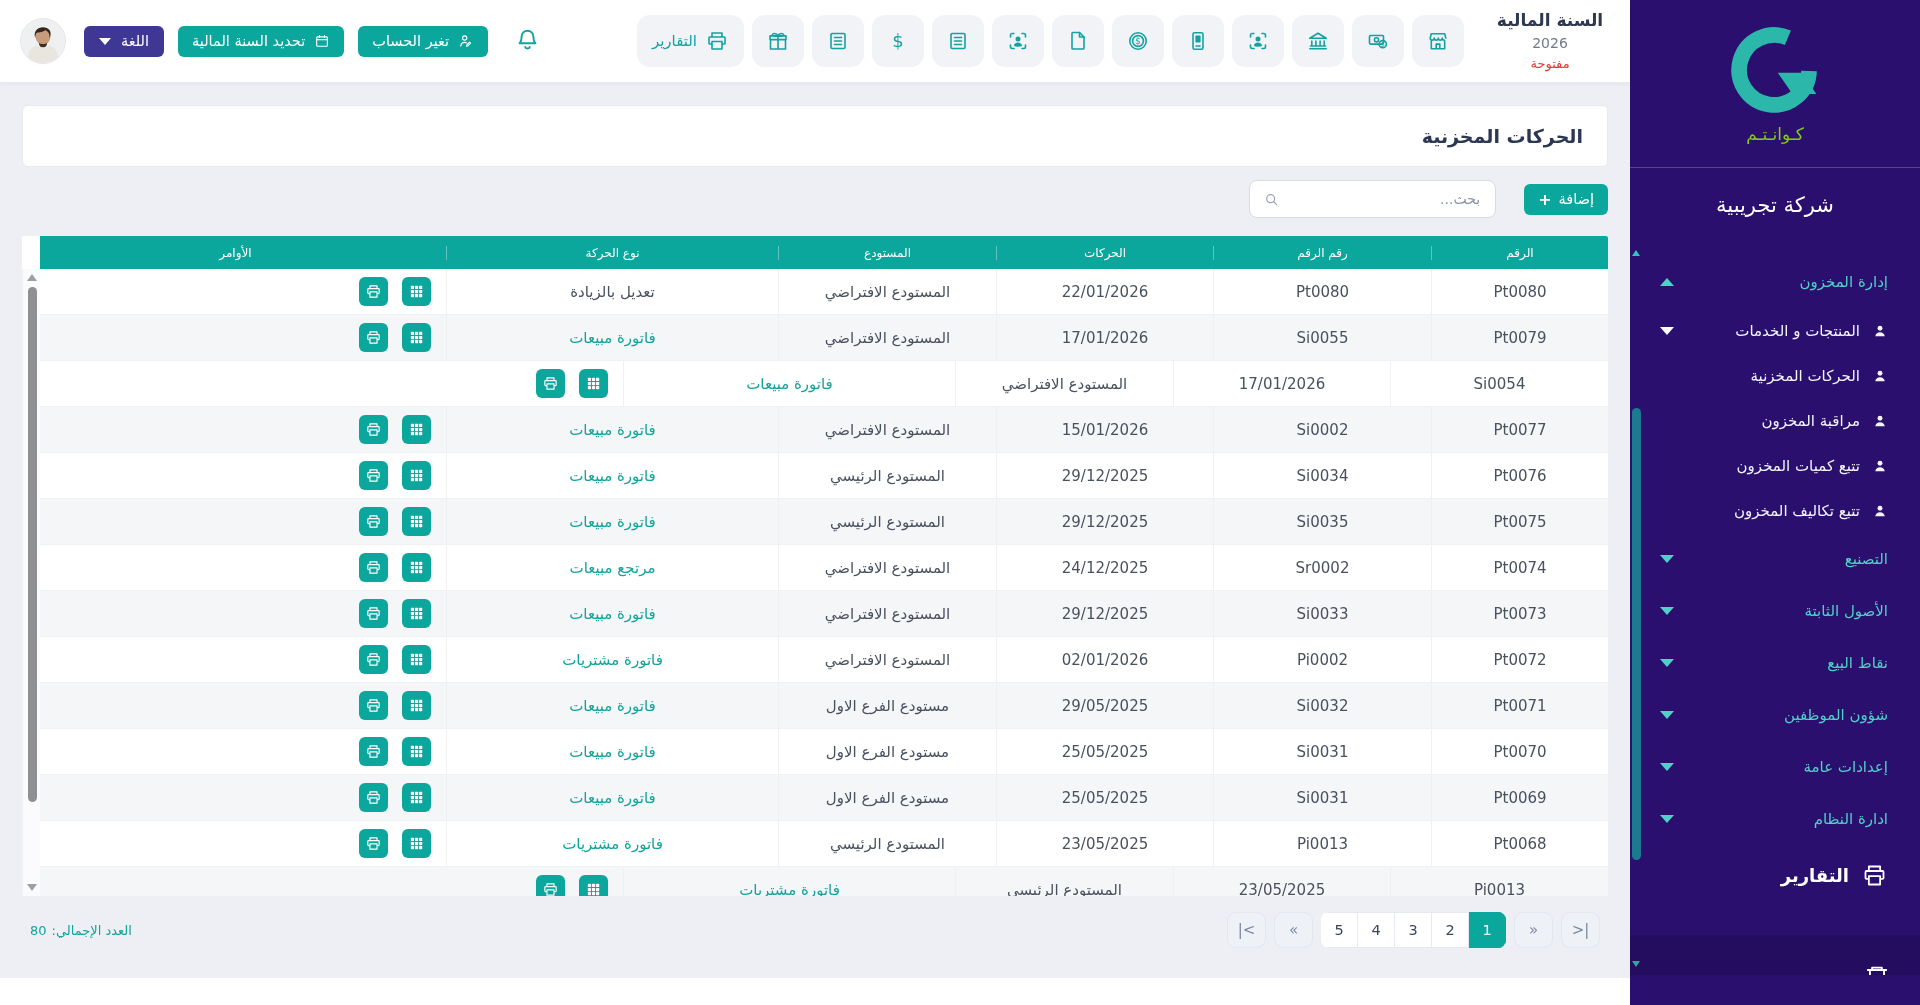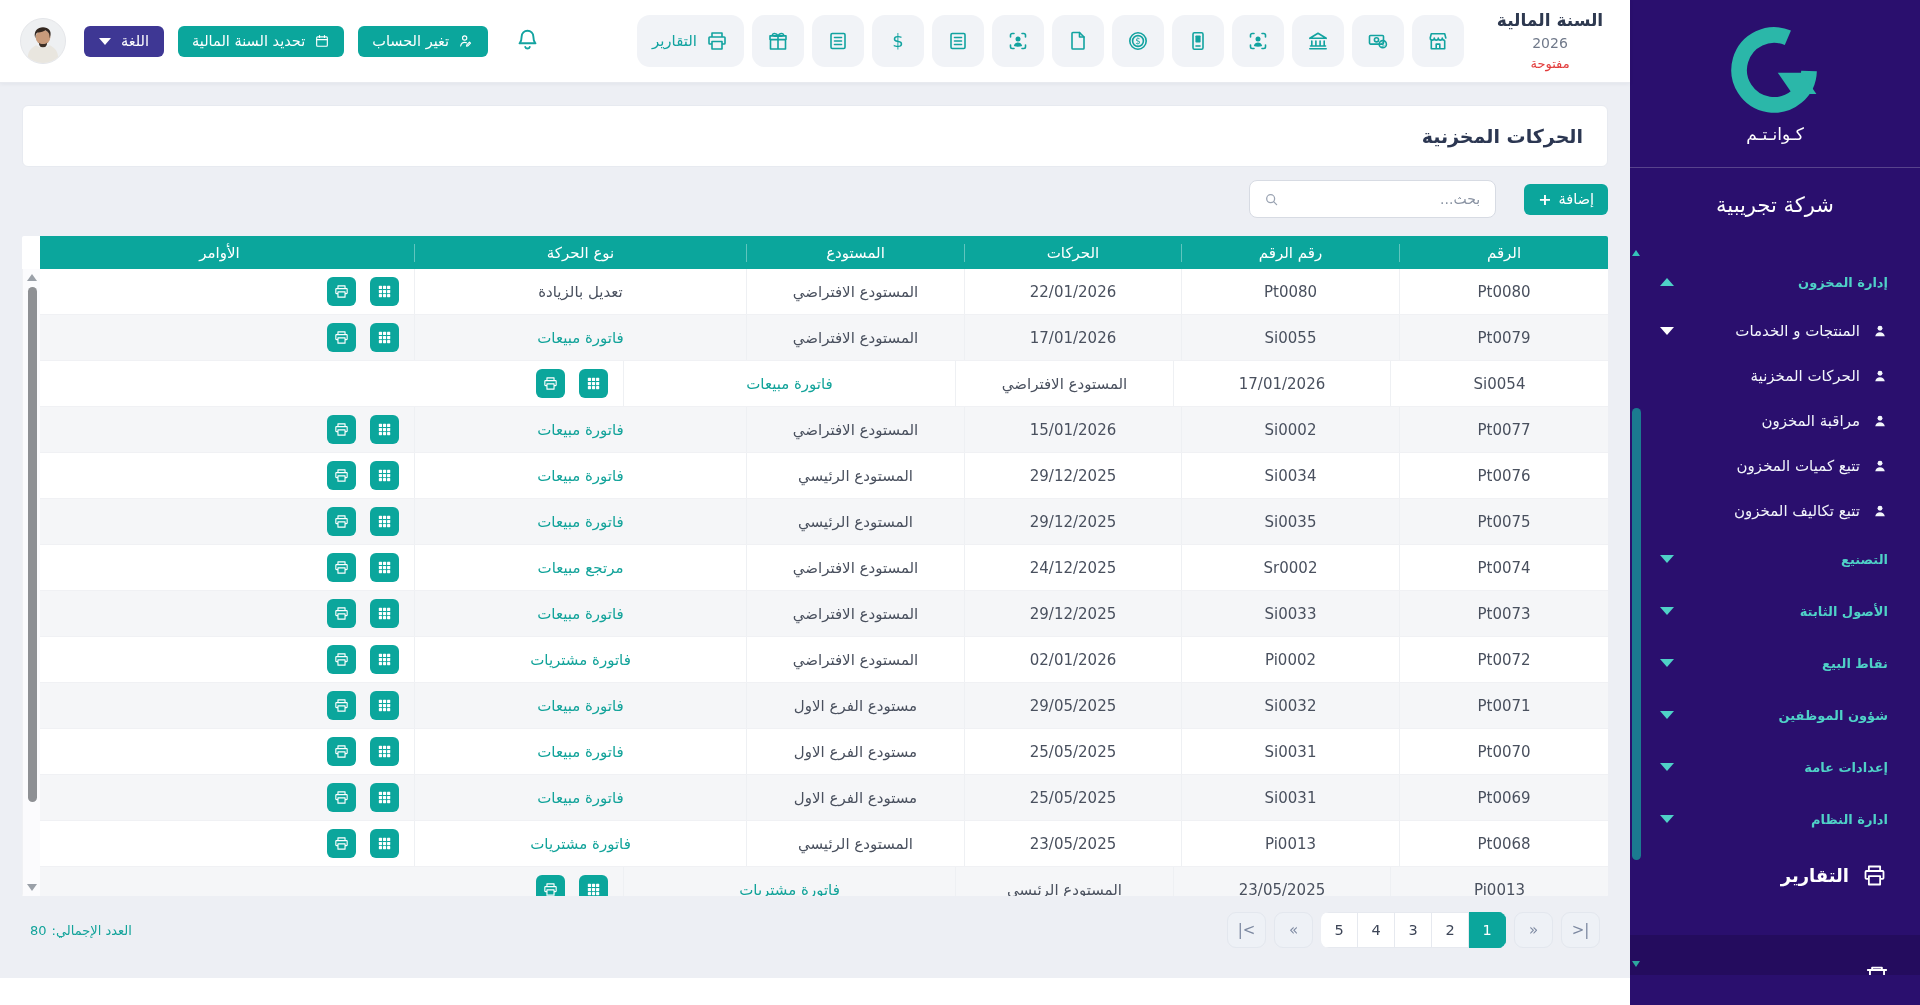--- a/index.html
+++ b/index.html
@@ -16,26 +16,26 @@
   }
   *{box-sizing:border-box;font-family:"DejaVu Sans",sans-serif}
   html,body{margin:0;padding:0}
   body{width:1920px;height:1005px;overflow:hidden;background:#fff}
   .app{display:flex;direction:rtl;width:1920px;height:1005px}
 
   
   .sidebar{width:290px;flex-shrink:0;background:var(--sidebar);position:relative;color:#fff;height:1005px}
   .logo-wrap{height:168px;display:flex;flex-direction:column;align-items:center;justify-content:center;border-bottom:1px solid rgba(255,255,255,.22);gap:8px}
   .logo-wrap .qmark{width:92px;height:92px}
-  .logo-text{color:#ffffff;font-size:17px;letter-spacing:1px}
+  .logo-text{color:#84cc16;font-size:17px;letter-spacing:1px}
   .company{height:74px;display:flex;align-items:center;justify-content:center;font-size:21px;font-weight:400;color:#fff}
   .menu{position:absolute;top:242px;bottom:96px;right:0;left:0;padding-top:14px;overflow:hidden}
   .sb-item{display:flex;align-items:center;justify-content:space-between;padding:0 32px 0 30px;cursor:pointer}
   .sb-right{display:flex;align-items:center;gap:12px}
-  .sb-section{height:52px;color:var(--sidebar-teal);font-size:13px;font-weight:700}
+  .sb-section{height:52px;color:var(--sidebar-teal);font-size:15px;font-weight:400}
   .sb-sub{height:45px;color:#f2f5fb;font-size:15px}
   .sb-reports{height:60px;color:#fff;font-size:18px;font-weight:700}
   .sb-reports .ic{width:27px;height:27px}
   .sb-sub .ic{width:16px;height:16px}
   .caret{width:0;height:0;border-left:7px solid transparent;border-right:7px solid transparent;display:inline-block}
   .caret-down{border-top:8px solid currentColor}
   .caret-up{border-bottom:8px solid currentColor}
   .sb-scroll{position:absolute;left:2px;top:250px;bottom:38px;width:9px}
   .sb-scroll .arr{position:absolute;left:0;width:0;height:0;border-left:4.5px solid transparent;border-right:4.5px solid transparent}
   .sb-scroll .arr-up{top:0;border-bottom:6px solid #35c3b9}
@@ -71,28 +71,28 @@
   .toolbar{display:flex;align-items:center;margin-top:13px;gap:28px}
   .btn-add{direction:ltr;display:flex;align-items:center;gap:7px;background:var(--accent);color:#fff;border:none;border-radius:6px;height:31px;padding:0 14px;font-size:14.5px;cursor:pointer}
   .btn-add .plus{font-size:16px;font-weight:700}
   .search-box{width:247px;height:38px;background:#fff;border:1px solid #d7dbe3;border-radius:8px;display:flex;align-items:center;padding:0 13px;gap:8px}
   .search-box input{flex:1;border:none;outline:none;background:transparent;font-size:14px;color:#4a5262;min-width:0}
   .search-box input::placeholder{color:#8a93a3}
   .search-box .ic{width:17px;height:17px;color:#9aa3b2;flex-shrink:0}
 
   .table-card{margin-top:18px;background:#fff;position:relative;height:660px;overflow:hidden;border-radius:2px}
   .thead{display:flex;height:33px;background:var(--accent);margin-left:18px;align-items:center}
-  .thead .th{color:#fff;font-size:15px;text-align:center}
+  .thead .th{color:#fff;font-size:12px;text-align:center}
   .thead .th:not(:last-child){border-left:1px solid rgba(255,255,255,.35)}
   .tbody{position:absolute;top:33px;left:18px;right:0;bottom:0;overflow:hidden}
   .trow{display:flex;height:46px;align-items:center;border-bottom:1px solid #f0f1f4;background:#fff}
   .trow.alt{background:var(--row-alt)}
   .trow>div{height:100%;display:flex;align-items:center;justify-content:center;font-size:15px;color:var(--txt-cell)}
   .trow>div:not(:last-child){border-left:1px solid #eef0f3}
-  .c-num{width:209px}.c-ref{width:218px}.c-date{width:217px;direction:ltr}.c-wh{width:218px}.c-type{width:332px}
+  .c-num{width:177px}.c-ref{width:218px}.c-date{width:217px;direction:ltr}.c-wh{width:218px}.c-type{width:332px}
   .c-act{flex:1;justify-content:flex-start !important;padding-right:15px;gap:14px}
   .type-link{color:var(--accent-link);font-weight:400;cursor:pointer}
   .act-btn{width:29px;height:29px;background:var(--accent);border:none;border-radius:6px;display:flex;align-items:center;justify-content:center;color:#fff;cursor:pointer}
   .act-btn .ic{width:17px;height:17px}
   .tbl-scroll{position:absolute;top:33px;left:0;bottom:0;width:18px;background:#fbfbfd;border-left:1px solid #f0f1f4}
   .tbl-scroll .arr{position:absolute;left:4px;width:0;height:0;border-left:5px solid transparent;border-right:5px solid transparent}
   .tbl-scroll .arr-up{top:5px;border-bottom:7px solid #9aa0a8}
   .tbl-scroll .arr-down{bottom:5px;border-top:7px solid #9aa0a8}
   .tbl-thumb{position:absolute;left:4.5px;top:18px;width:9px;height:515px;background:#8e9094;border-radius:5px}
 

